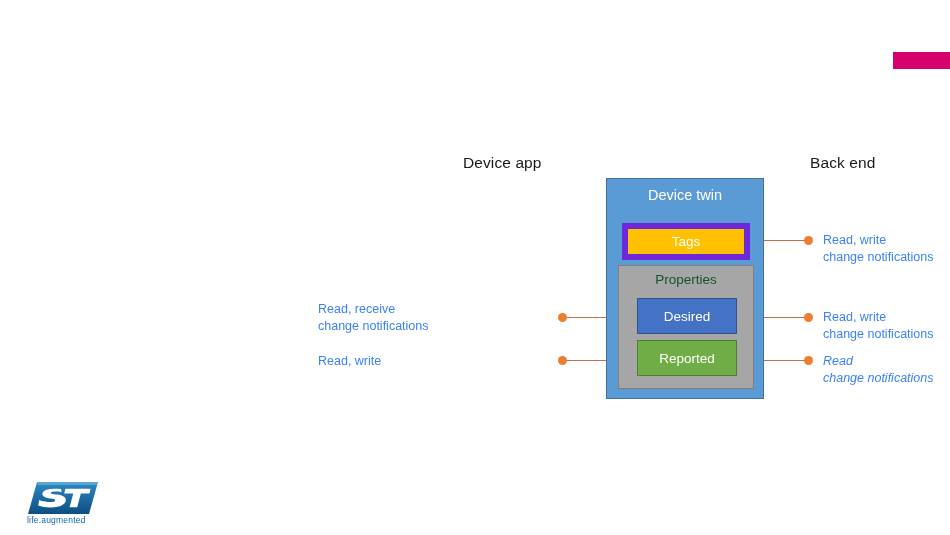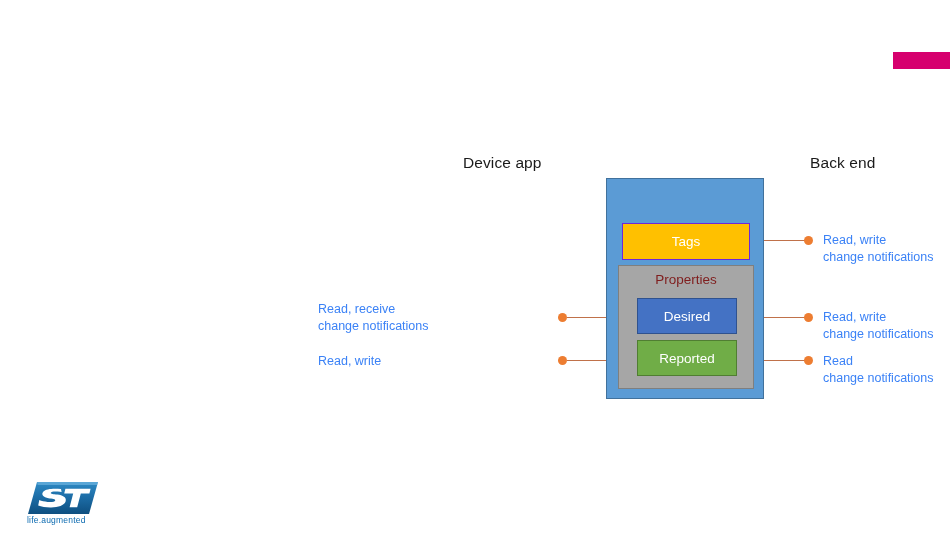--- a/index.html
+++ b/index.html
@@ -71,40 +71,40 @@
     justify-content: center;
     color: #ffffff;
     font-size: 13.5px;
   }
   .tags-box {
     left: 15px;
     top: 44px;
     width: 128px;
     height: 37px;
     background: #ffc000;
-    border: 1px solid #6d28d9;
+    border: 6px solid #6d28d9;
   }
   .properties-box {
     position: absolute;
     left: 11px;
     top: 86px;
     width: 136px;
     height: 124px;
     background: #a6a6a6;
     border: 1px solid #7f7f7f;
     box-sizing: border-box;
   }
   .properties-title {
     position: absolute;
     left: 0;
     top: 6px;
     width: 100%;
     text-align: center;
     font-size: 13.5px;
-    color: #7f1d1d;
+    color: #14532d;
   }
   .desired-box {
     left: 18px;
     top: 32px;
     width: 100px;
     height: 36px;
     background: #4472c4;
     border: 1px solid #2f528f;
   }
   .reported-box {
@@ -180,20 +180,21 @@
   <div class="connector-dot" style="left:804px; top:236px;"></div>
 
   <div class="connector-line" style="left:742px; top:317px; width:64px;"></div>
   <div class="connector-dot" style="left:804px; top:313px;"></div>
 
   <div class="connector-line" style="left:742px; top:360px; width:64px;"></div>
   <div class="connector-dot" style="left:804px; top:356px;"></div>
 
   <div class="twin-box">
 
+    <div class="twin-title">Device twin</div>
 
     <div class="block tags-box">Tags</div>
 
     <div class="properties-box">
       <div class="properties-title">Properties</div>
 
       <div class="block reported-box">Reported</div>
 
       <div class="block desired-box">Desired</div>
     </div>
@@ -211,21 +212,21 @@
   <div class="anno right" style="left:823px; top:232px;">
     <div>Read, write</div>
     <div>change notifications</div>
   </div>
 
   <div class="anno right" style="left:823px; top:309px;">
     <div>Read, write</div>
     <div>change notifications</div>
   </div>
 
-  <div class="anno right" style="left:823px; top:353px;">
+  <div class="anno right" style="left:823px; top:353px;font-style:italic;">
     <div>Read</div>
     <div>change notifications</div>
   </div>
 
   <div class="st-logo">
     <svg width="72" height="40" viewBox="0 0 72 40" xmlns="http://www.w3.org/2000/svg">
       <defs>
         <linearGradient id="stgrad" x1="0" y1="0" x2="0" y2="1">
           <stop offset="0%" stop-color="#2e8ac4"></stop>
           <stop offset="45%" stop-color="#1d6ea8"></stop>

